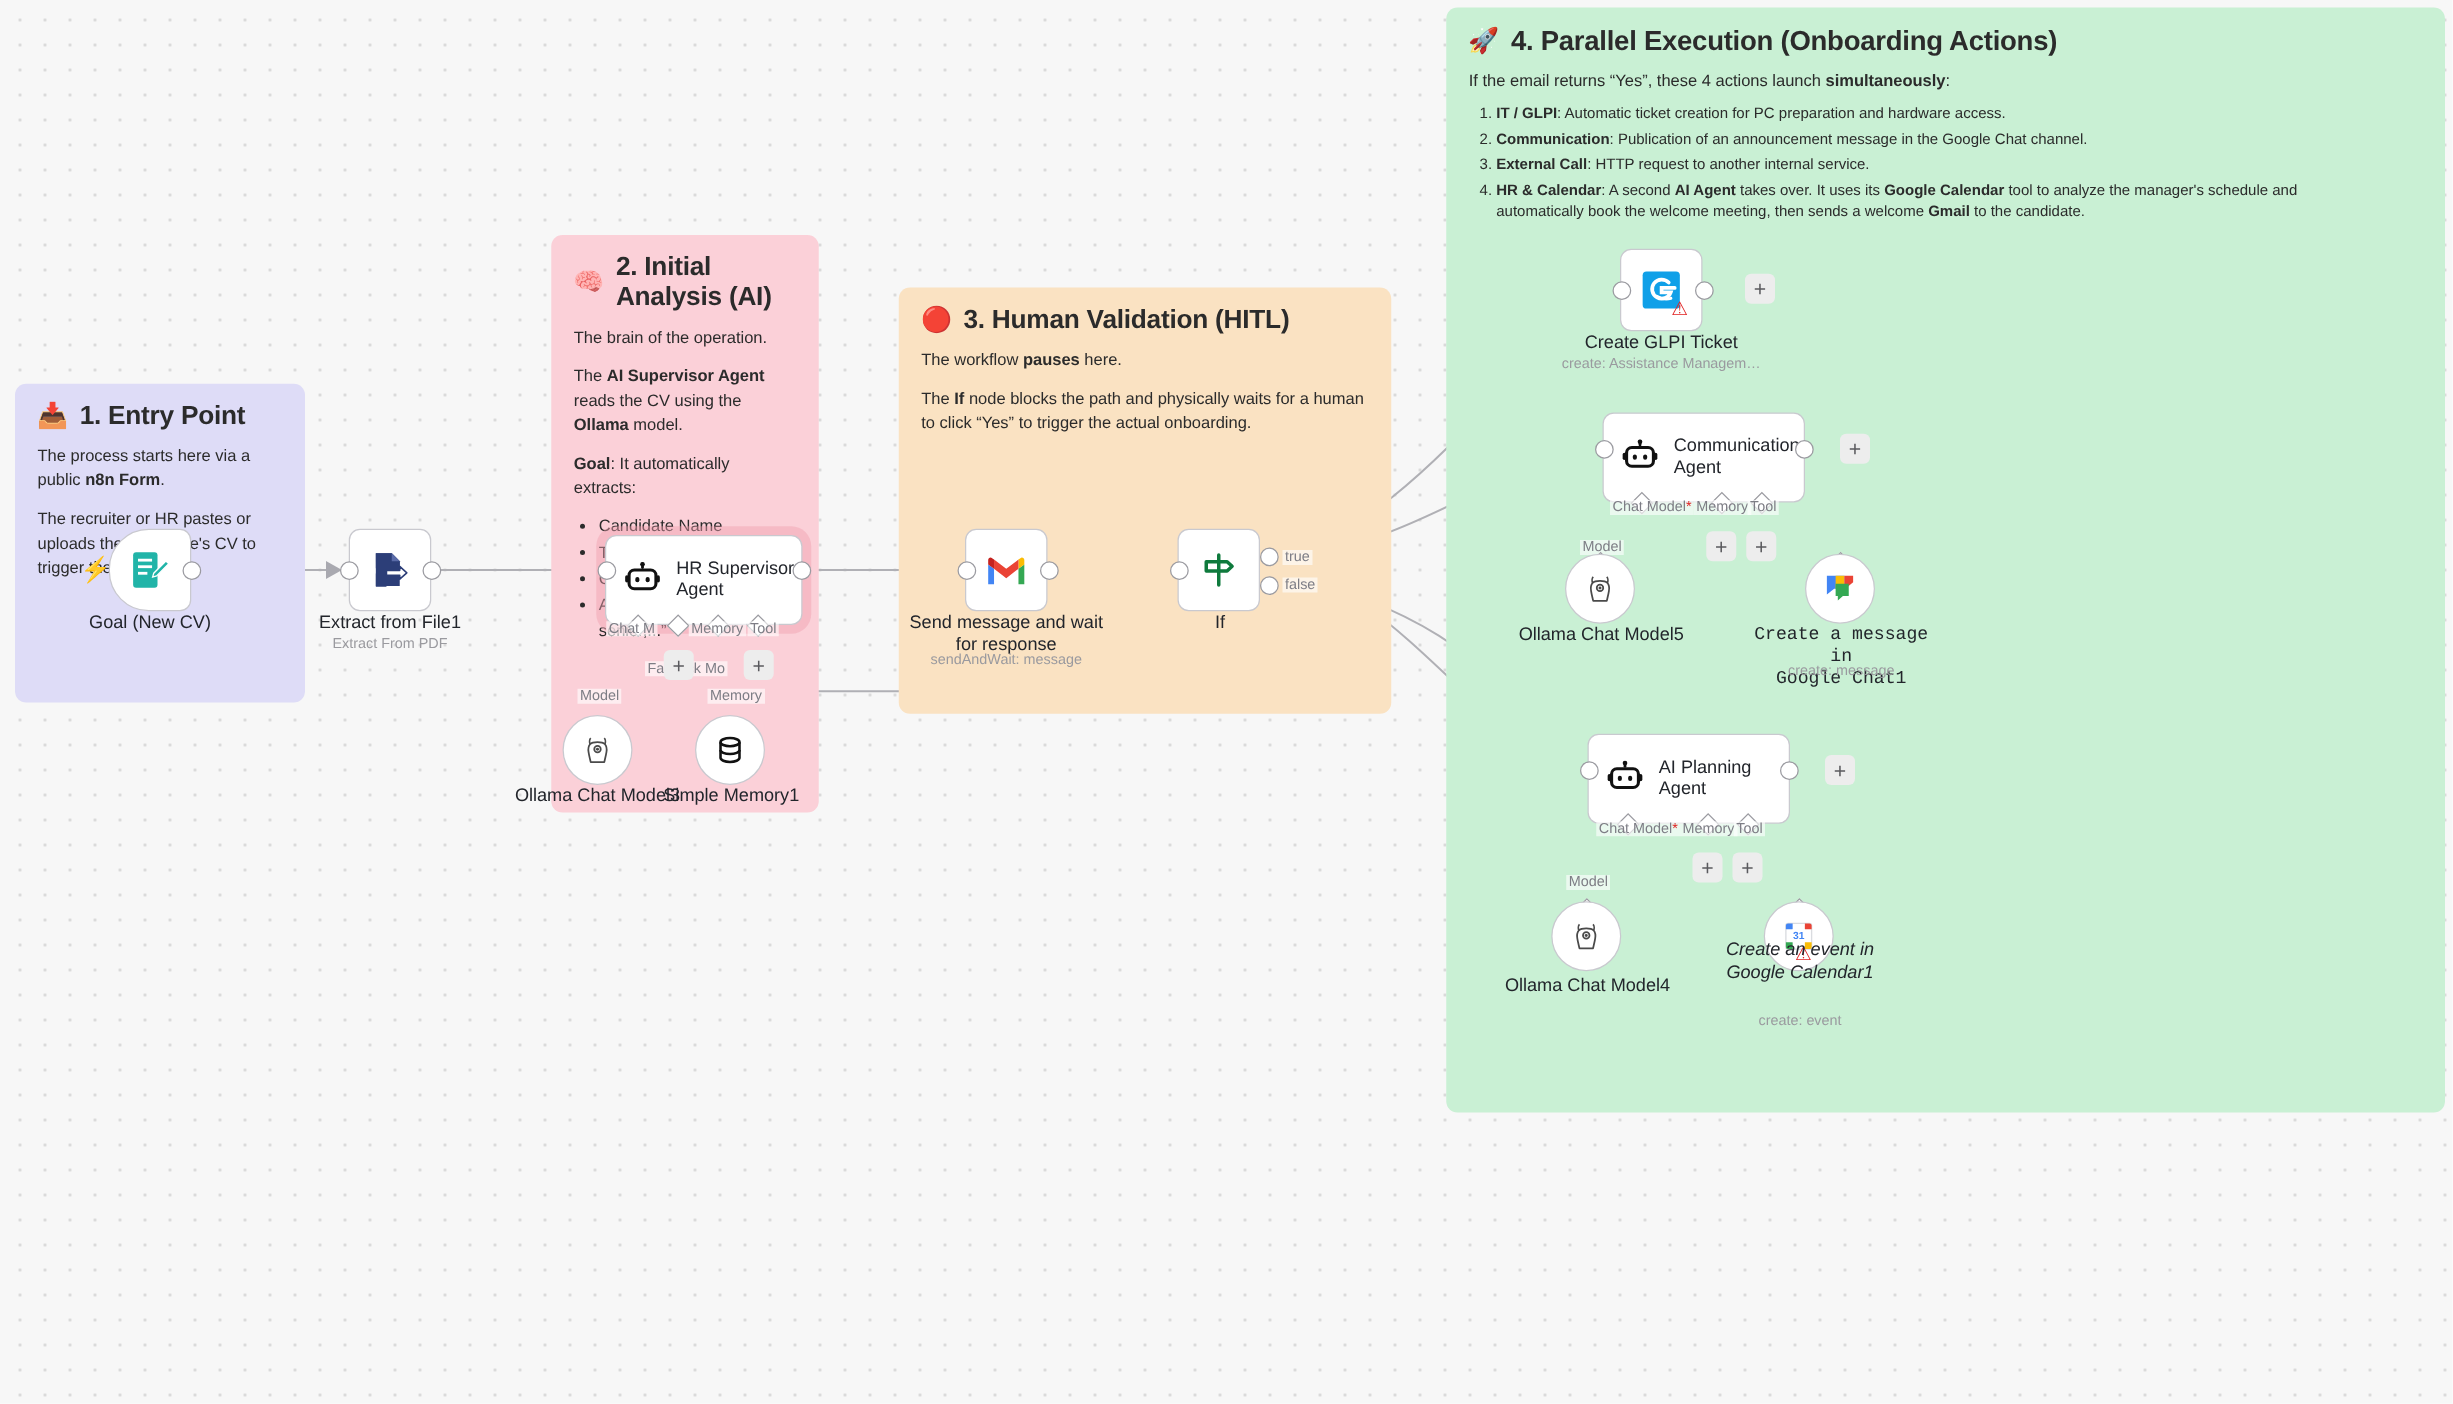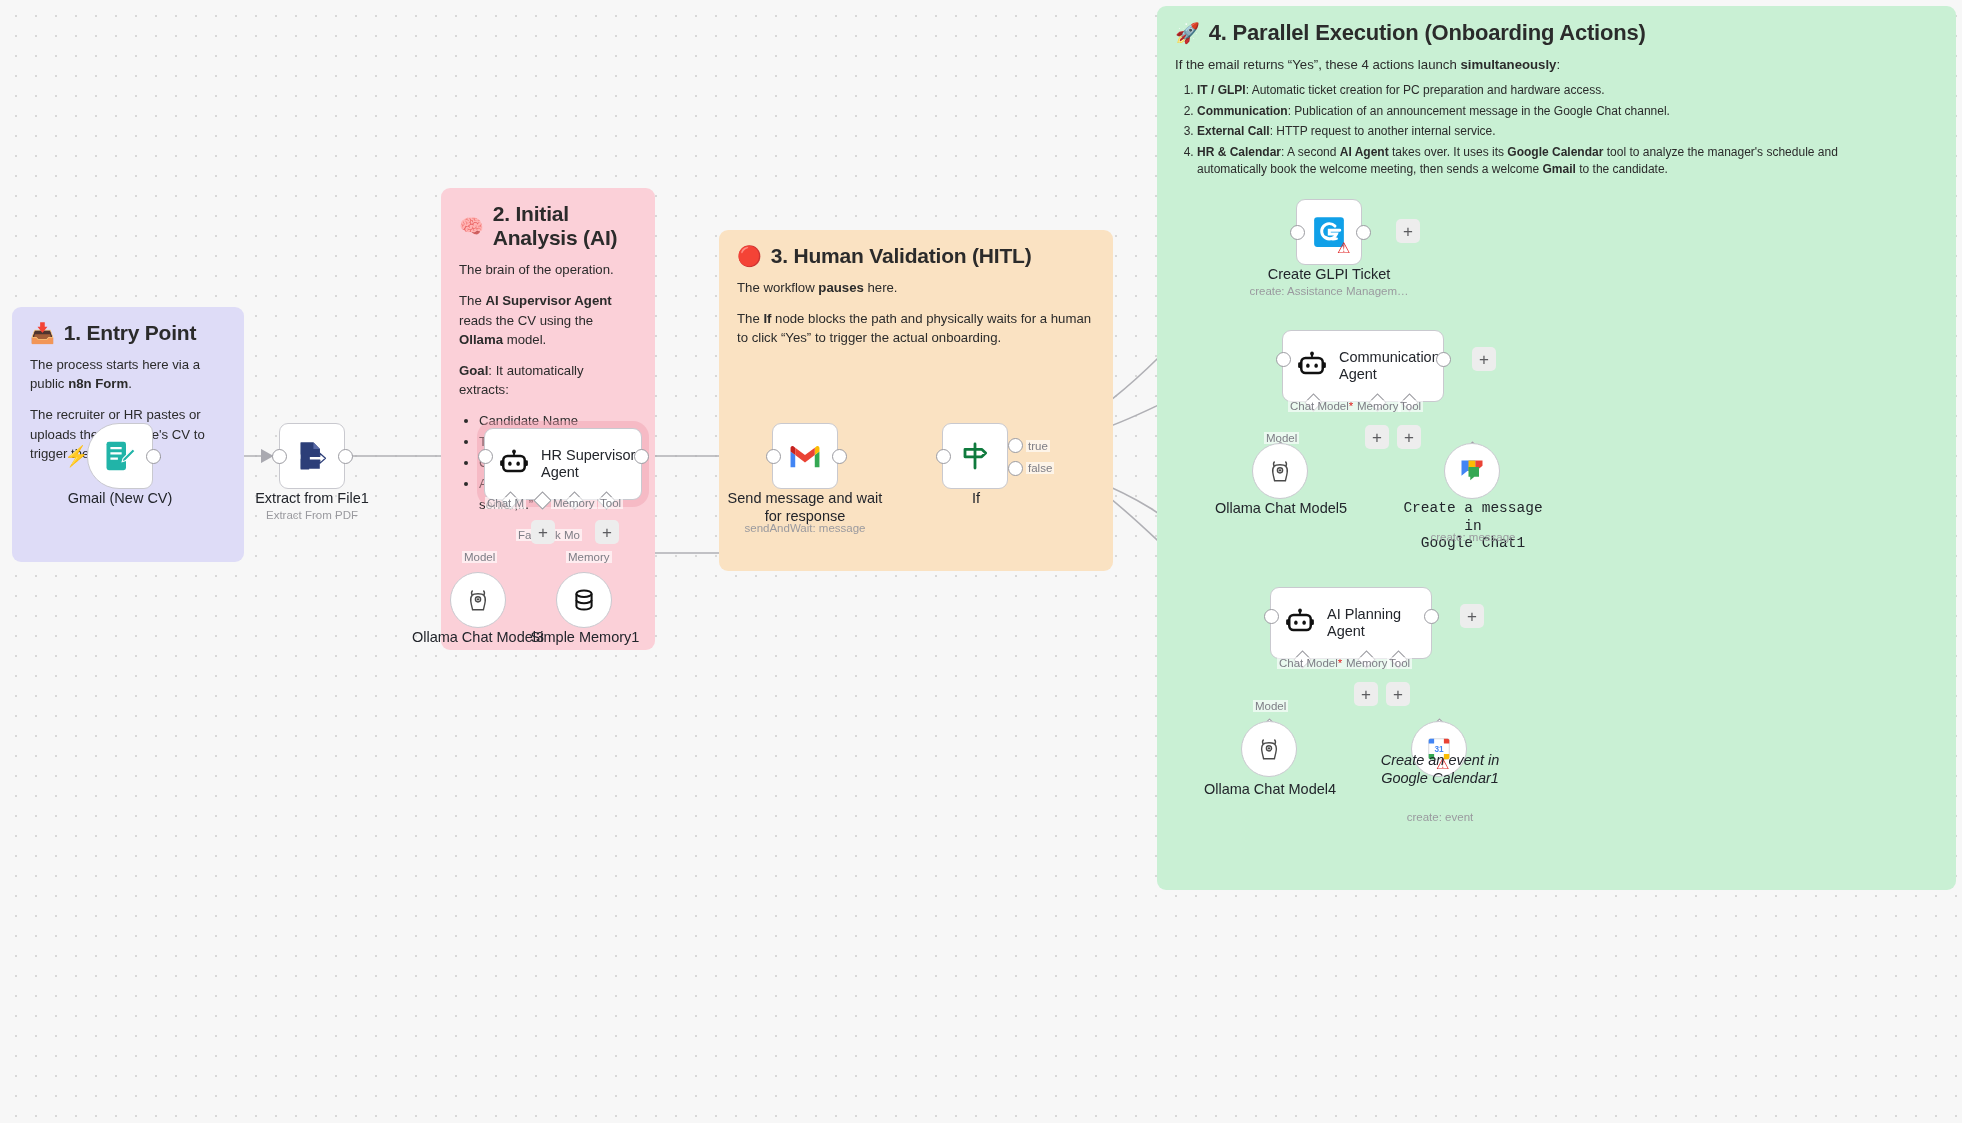--- a/index.html
+++ b/index.html
@@ -263,21 +263,21 @@
   <div class="node sq trigger" style="left:87px; top:423px;">
     <svg class="gicon" width="36" height="36" viewBox="0 0 24 24">
       <rect x="3" y="2.5" width="13" height="19" rx="1.6" fill="#21b4a8"></rect>
       <rect x="5.6" y="6" width="7.5" height="1.5" fill="#fff"></rect>
       <rect x="5.6" y="9.5" width="7.5" height="1.5" fill="#fff"></rect>
       <rect x="5.6" y="13" width="5" height="1.5" fill="#fff"></rect>
       <path d="M20.5 7.2 L22 8.7 L15.5 15.2 L13.4 15.8 L14 13.7 Z" fill="#21b4a8" stroke="#fff" stroke-width="0.7"></path>
     </svg>
   </div>
   <div class="dot" style="left:146px; top:449px;"></div>
-  <div class="node-label" style="left:50px; top:490px; width:140px;">Gmail (New CV)</div>
+  <div class="node-label" style="left:50px; top:490px; width:140px;">Goal (New CV)</div>
 
   <div class="node sq" style="left:279px; top:423px;">
     <svg class="gicon" width="34" height="34" viewBox="0 0 24 24">
       <path d="M4 2.5 h9 l4.5 4.5 v4 h-13.5 z M4 14 h6 v7.5 h-6 z" fill="#2c3e78"></path>
       <path d="M4 2.5 h9 l4.5 4.5 v14 h-13.5 z" fill="#2c3e78"></path>
       <path d="M13 2.5 v4.5 h4.5 z" fill="#5a6ba8"></path>
       <path d="M10 12.2 h7.5 v-2.2 l4 3.6 -4 3.6 v-2.2 h-7.5 z" fill="#fff" stroke="#2c3e78" stroke-width="0.9" stroke-linejoin="round"></path>
     </svg>
   </div>
   <div class="dot" style="left:272px; top:449px;"></div>

